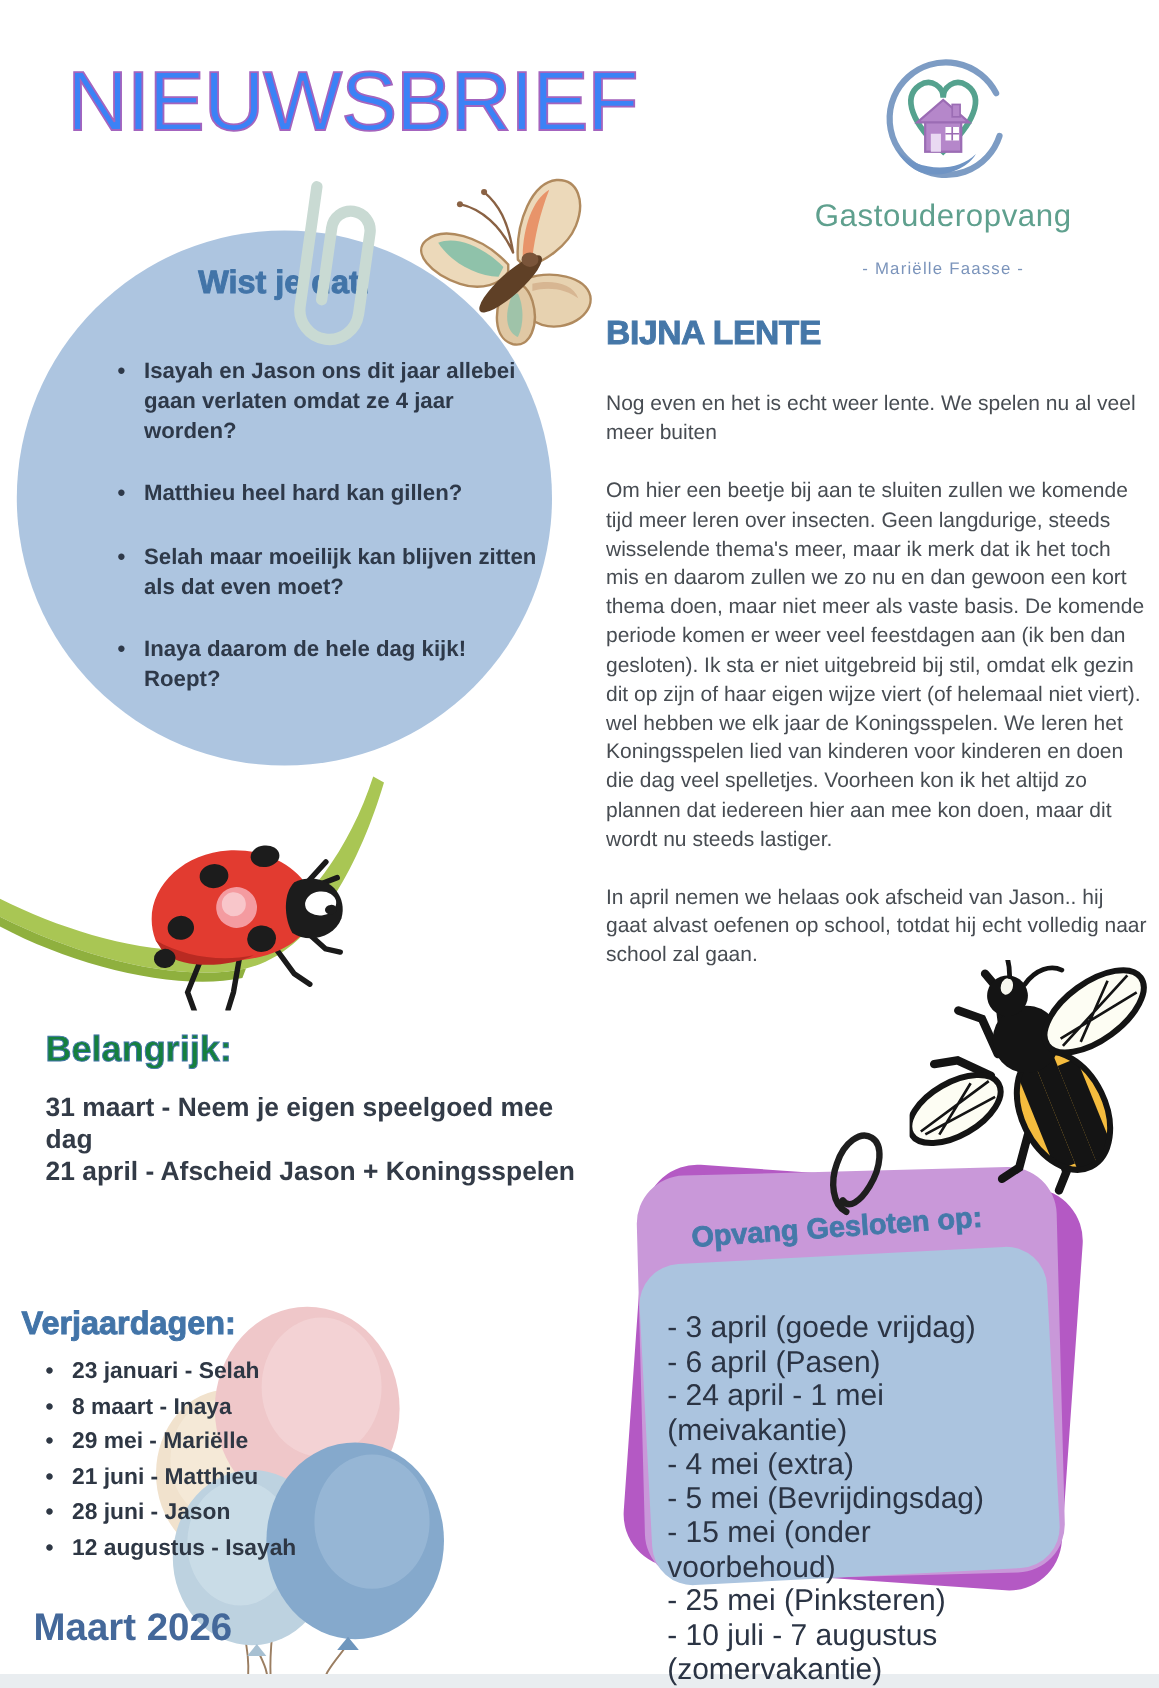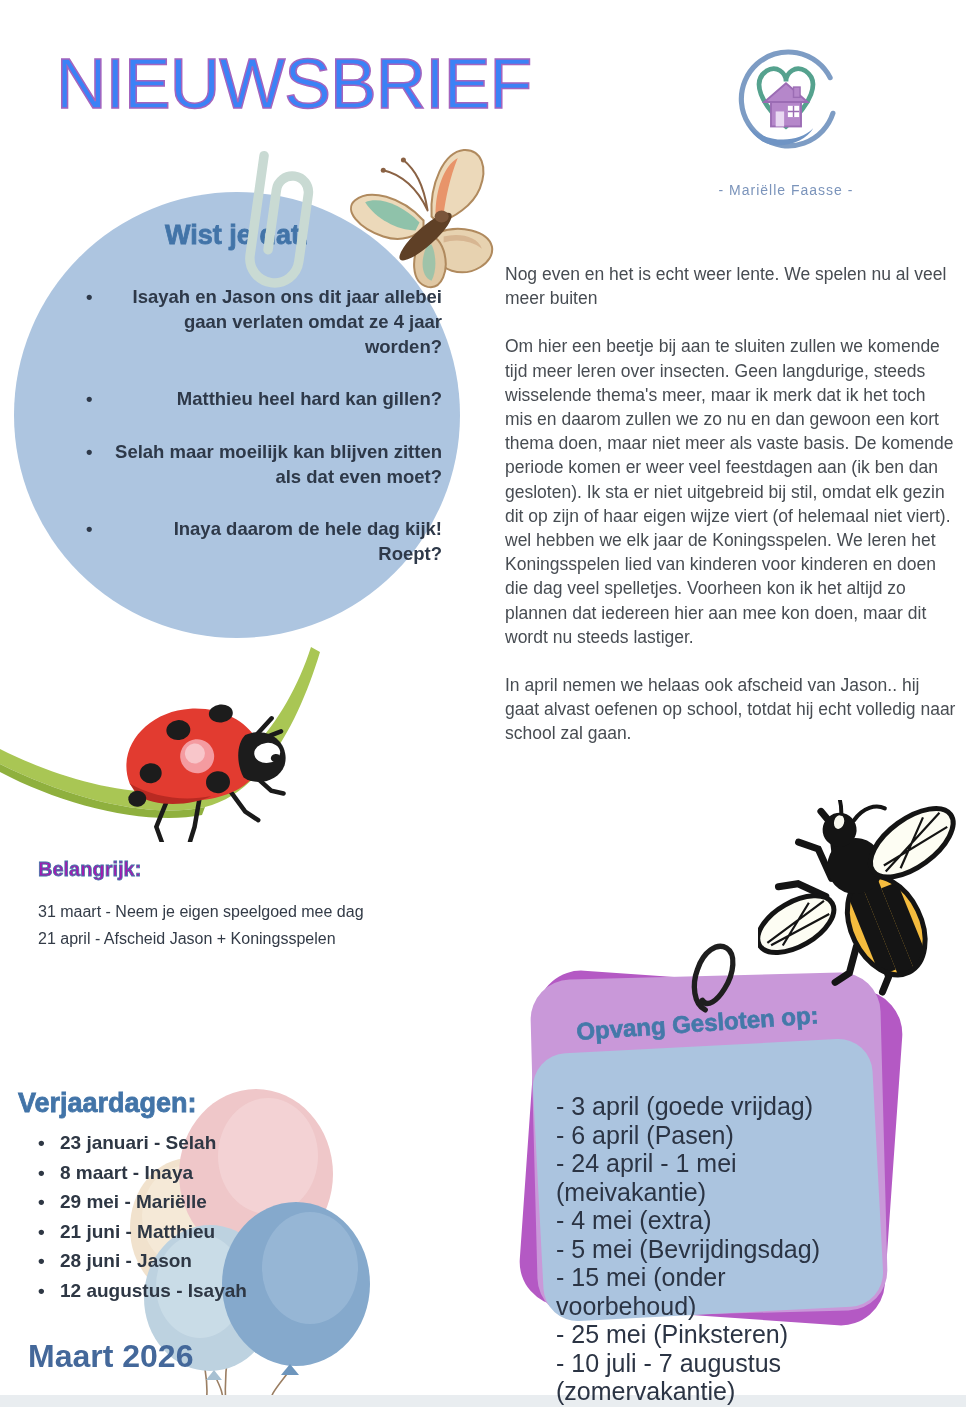--- a/index.html
+++ b/index.html
@@ -28,21 +28,21 @@
   #wist-circle{
     left:14px;top:192px;width:446px;height:446px;border-radius:50%;
     background:#adc5e0;z-index:1;
   }
   #wist-heading{
     position:absolute;left:0;top:28px;width:100%;text-align:center;
     font-size:27px;font-weight:800;color:#4274a8;-webkit-text-stroke:.8px #4274a8;
   }
   #wist-list{
     position:absolute;left:64px;top:88px;width:360px;
-    margin:4px;padding:0;list-style:none;text-align:right;
+    margin:16px;padding:0;list-style:none;
   }
   #wist-list li{
     position:relative;padding-left:26px;margin-bottom:27px;
     font-size:18.5px;font-weight:700;line-height:1.36;color:#2e3949;
     white-space:pre-wrap;
   }
   #wist-list li::before{
     content:"•";position:absolute;left:4px;top:0;color:#2e3949;
   }
 
@@ -59,25 +59,25 @@
     margin:0 0 30px 0;font-size:28px;font-weight:800;color:#4577a8;
     -webkit-text-stroke:.8px #4577a8;letter-spacing:-.3px;
   }
   #article p{
     margin:0 0 24px 0;font-size:17.5px;line-height:24.2px;color:#474c52;
   }
 
   
   #belangrijk{left:38px;top:858px;width:450px;}
   #belangrijk h2{
-    margin:0 0 18px 0;font-size:20px;font-weight:800;color:#a21caf;
+    margin:0 0 18px 0;font-size:30px;font-weight:800;color:#15803d;
     -webkit-text-stroke:.8px #4274a8;
   }
   #belangrijk .imp-line{
-    font-size:16px;font-weight:400;color:#333b47;line-height:26.5px;
+    font-size:22px;font-weight:700;color:#333b47;line-height:26.5px;
   }
 
   
   #card{left:518px;top:950px;width:392px;height:402px;z-index:2;}
   #card-bg{position:absolute;left:0;top:0;}
   #paperclip-dark{position:absolute;left:166px;top:-10px;z-index:3;}
   #card-heading{
     position:absolute;left:58px;top:58px;width:290px;z-index:2;
     transform:rotate(-4deg);
     font-size:24px;font-weight:800;color:#4479a9;-webkit-text-stroke:.7px #4479a9;
@@ -119,20 +119,21 @@
     <path d="M24,84 C40,103 76,106 94,88 C86,103 58,112 40,102 C32,97 27,91 24,84 Z" fill="#6f94c4"></path>
     <g>
       <rect x="49" y="58" width="32" height="28" fill="#b587ca" stroke="#9b6cb4" stroke-width="2"></rect>
       <path d="M42,60 L65,40 L88,60 Z" fill="#b587ca" stroke="#9b6cb4" stroke-width="2"></path>
       <rect x="73" y="44" width="7" height="11" fill="#b587ca" stroke="#9b6cb4" stroke-width="1.5"></rect>
       <rect x="54" y="70" width="9" height="16" fill="#e9d9f2"></rect>
       <rect x="67" y="64" width="12" height="12" fill="#ffffff"></rect>
       <path d="M73,64 V76 M67,70 H79" stroke="#9b6cb4" stroke-width="1.5"></path>
     </g>
   </svg>
+  <div class="logo-name">Gastouderopvang</div>
   <div class="logo-subtitle">- Mariëlle Faasse -</div>
 </div>
 
 <div class="abs" id="wist-circle">
   <div id="wist-heading">Wist je dat:</div>
   <ul id="wist-list">
     <li>Isayah en Jason ons dit jaar allebei gaan verlaten omdat ze 4 jaar worden?</li>
     <li>Matthieu heel hard kan gillen?</li>
     <li>Selah maar moeilijk kan blijven zitten   als dat even moet?</li>
     <li>Inaya daarom de hele dag kijk! Roept?</li>
@@ -153,20 +154,21 @@
   <path d="M88,78 C70,60 48,52 34,58 C44,74 66,86 84,86 Z" fill="#8fc2aa"></path>
   <path d="M106,88 C128,80 156,86 160,102 C163,118 140,132 120,126 C104,121 98,104 102,92 Z" fill="#e7d2b0" stroke="#b08a5e" stroke-width="2"></path>
   <path d="M112,92 C128,88 146,92 150,104 C140,96 124,94 112,98 Z" fill="#c79a74" opacity=".5"></path>
   <path d="M92,92 C78,112 80,138 96,142 C110,145 118,126 112,106 C108,94 100,88 92,92 Z" fill="#e0c8a4" stroke="#b08a5e" stroke-width="2"></path>
   <path d="M96,100 C88,116 90,132 100,136 C106,124 104,108 100,100 Z" fill="#8fc2aa" opacity=".8"></path>
   <ellipse cx="94" cy="92" rx="34" ry="9" fill="#5f4026" transform="rotate(-42 94 92)"></ellipse>
   <ellipse cx="110" cy="72" rx="7" ry="6" fill="#7a553a"></ellipse>
 </svg>
 
 <div class="abs" id="article">
+  <h2>BIJNA LENTE</h2>
   <p>Nog even en het is echt weer lente. We spelen nu al veel meer buiten</p>
   <p>Om hier een beetje bij aan te sluiten zullen we komende tijd meer leren over insecten. Geen langdurige, steeds wisselende thema's meer, maar ik merk dat ik het toch mis en daarom zullen we zo nu en dan gewoon een kort thema doen, maar niet meer als vaste basis. De komende periode komen er weer veel feestdagen aan (ik ben dan gesloten). Ik sta er niet uitgebreid bij stil, omdat elk gezin dit op zijn of haar eigen wijze viert (of helemaal niet viert). wel hebben we elk jaar de Koningsspelen. We leren het Koningsspelen lied van kinderen voor kinderen en doen die dag veel spelletjes. Voorheen kon ik het altijd zo plannen dat iedereen hier aan mee kon doen, maar dit wordt nu steeds lastiger.</p>
   <p>In april nemen we helaas ook afscheid van Jason.. hij gaat alvast oefenen op school, totdat hij echt volledig naar school zal gaan.</p>
 </div>
 
 <svg class="abs" id="ladybug" width="326" height="200" viewBox="0 0 326 200">
   <path d="M0,122 C70,157 150,177 205,165 C262,152 300,77 320,10 L311,5 C289,73 244,130 194,145 C139,160 60,137 0,107 Z" fill="#a9c654"></path>
   <path d="M0,122 C70,157 150,177 205,165 L202,173 C148,184 64,164 0,130 Z" fill="#8fb03e"></path>
   <g transform="translate(200,122) rotate(-6)">
     <g stroke="#1a1a1a" stroke-width="4.5" fill="none" stroke-linecap="round">

